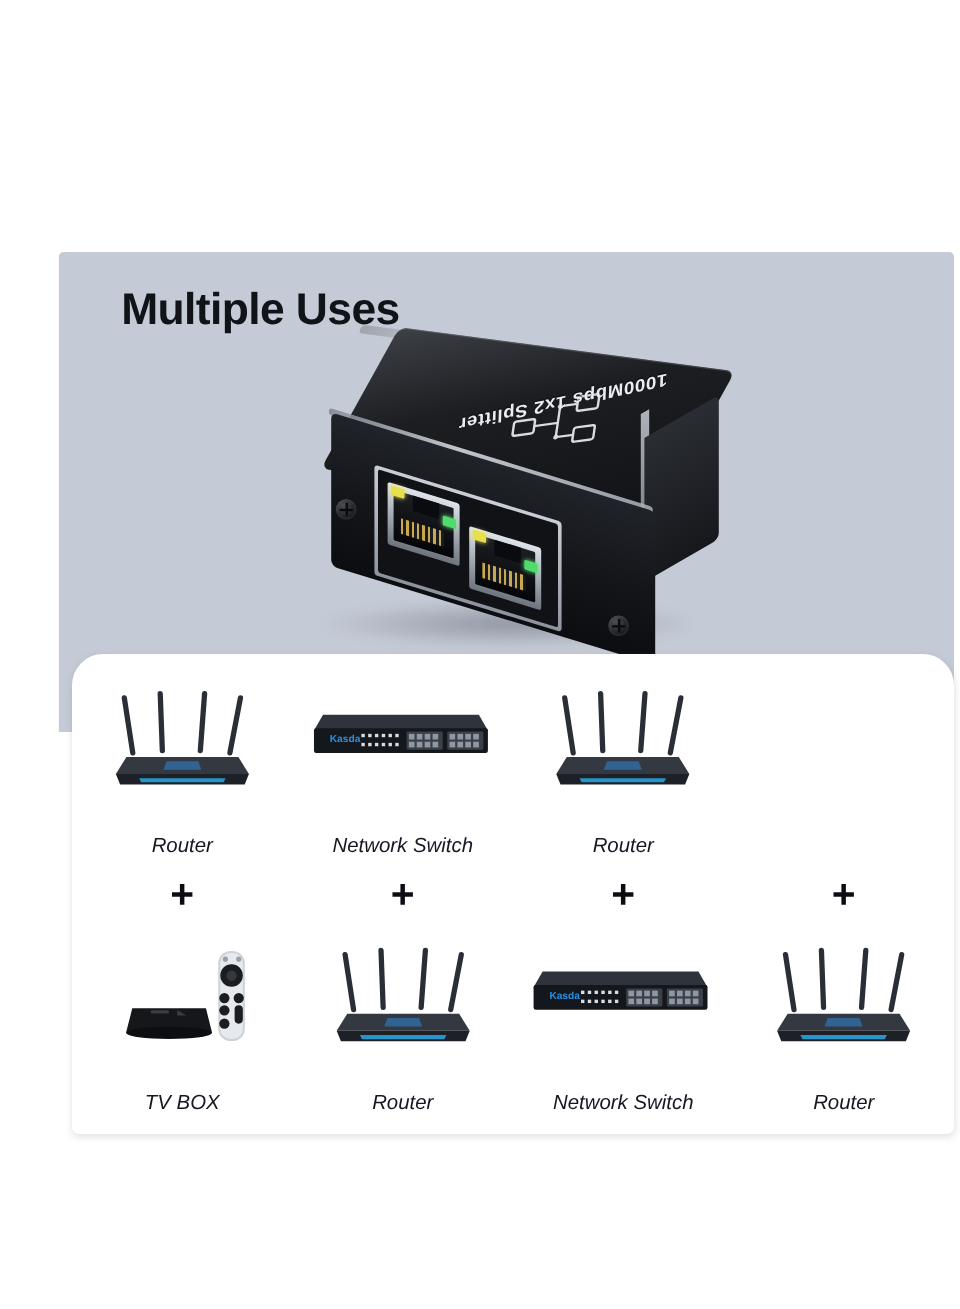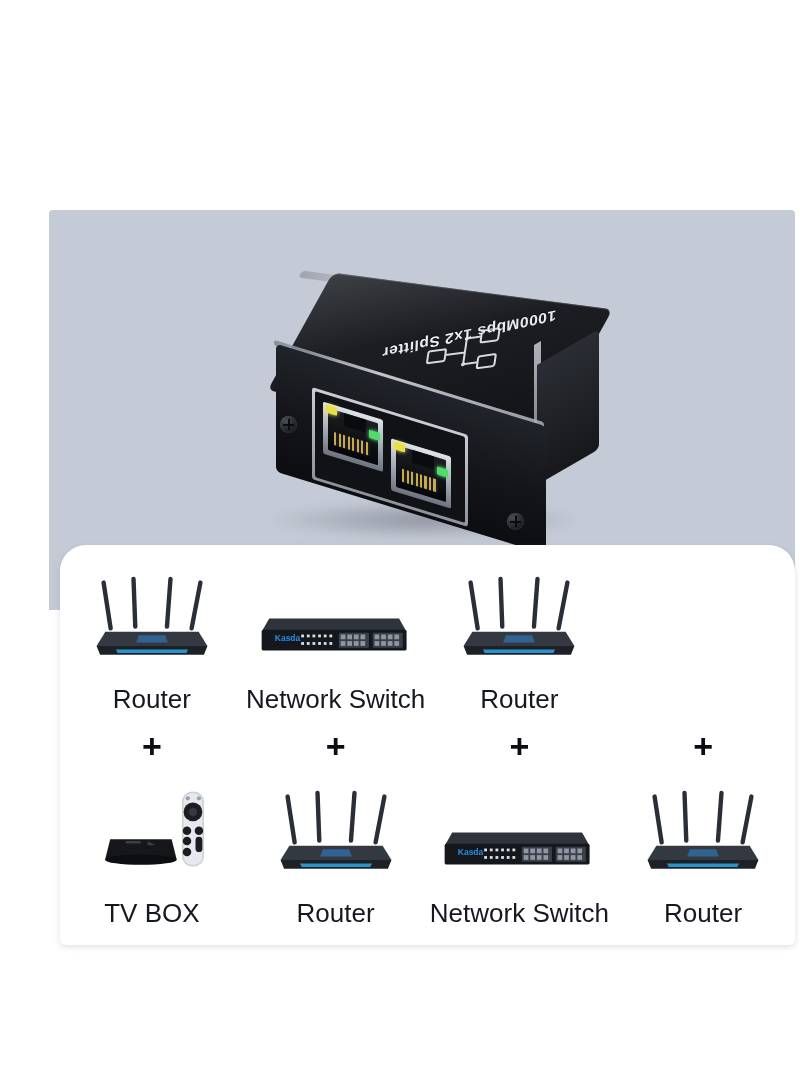--- a/index.html
+++ b/index.html
@@ -270,30 +270,31 @@
     display: flex;
     flex-direction: column;
     align-items: center;
     justify-content: flex-end;
     height: 152px;
   }
 
   .art {
     height: 100px;
     display: flex;
-    align-items: flex-end;
+    align-items: flex-start;
     justify-content: center;
   }
 
   .caption {
     margin-top: 24px;
-    font-size: 26px;
+    font-size: 17px;
     color: #151820;
     text-align: center;
     white-space: nowrap;
+    font-style: italic;
   }
 
   .plus-row {
     display: grid;
     grid-template-columns: repeat(4, 1fr);
     width: 735px;
   }
 
   .plus {
     text-align: center;
@@ -304,20 +305,21 @@
     padding: 6px 0 10px;
   }
 </style>
 </head>
 <body>
 
 <div class="page">
 
   <div class="hero-panel">
 
+    <div class="hero-title">Multiple Uses</div>
 
     <div class="device-wrap">
       <div class="device-shadow"></div>
 
       <div class="device-top-edge"></div>
       <div class="device-top"></div>
 
       <div class="device-side-rim"></div>
       <div class="device-side"></div>
 

